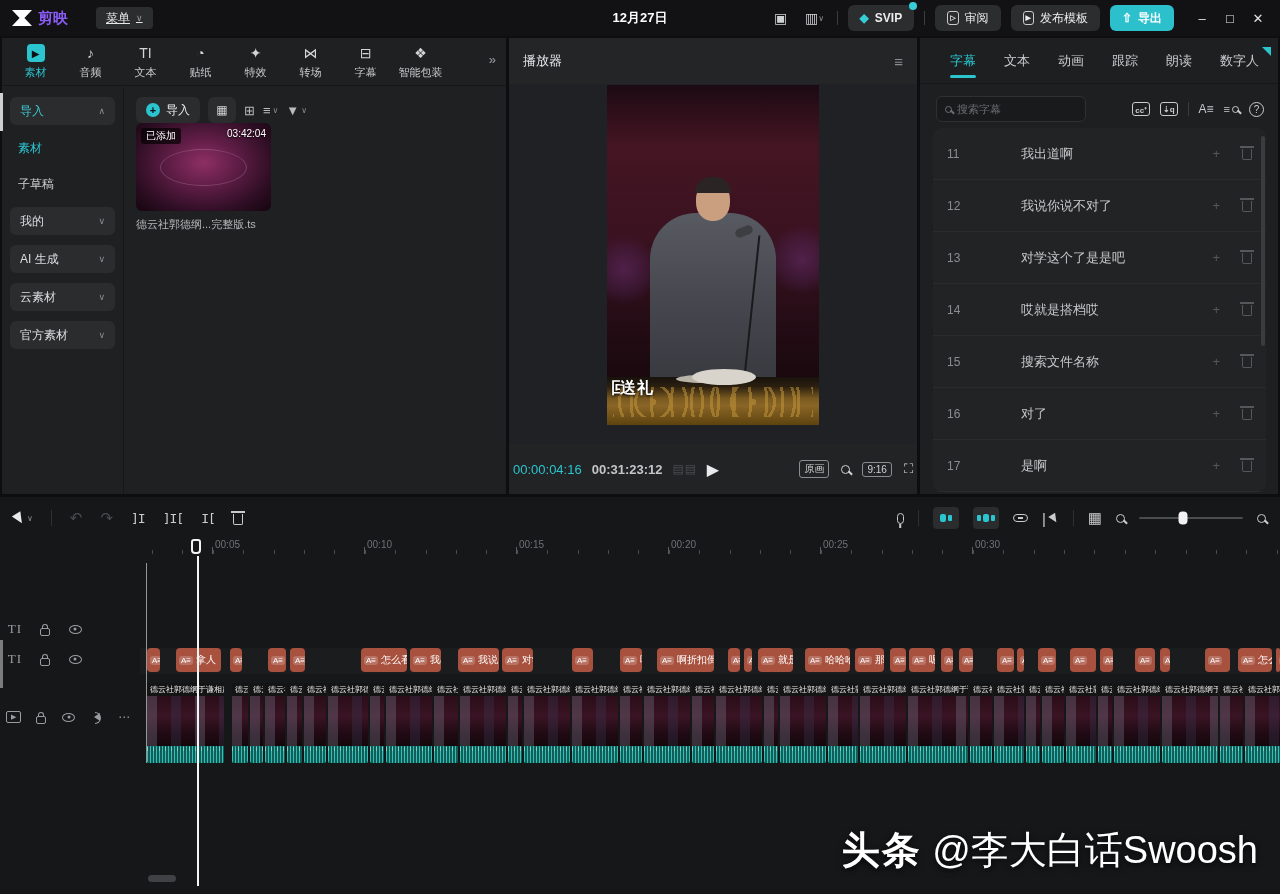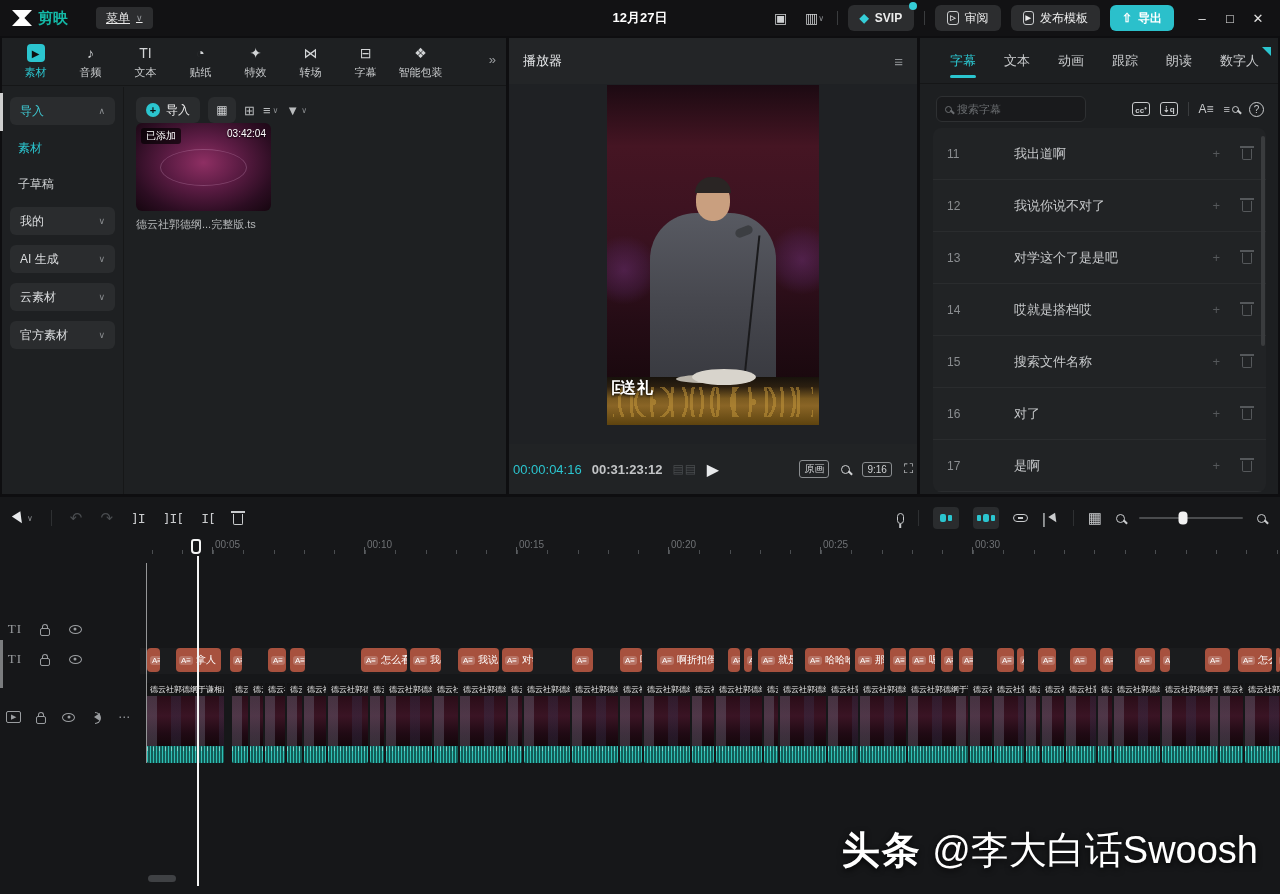--- a/index.html
+++ b/index.html
@@ -3,21 +3,21 @@
 <meta charset="utf-8">
 <style>
 *{margin:0;padding:0;box-sizing:border-box;font-family:"Liberation Sans",sans-serif;}
 html,body{width:1280px;height:894px;background:#0b0b0d;overflow:hidden;}
 #app{position:absolute;inset:0;width:1280px;height:894px;background:#0e0e10;color:#d6d8da;font-size:12px;}
 
 
 .titlebar{position:absolute;left:0;top:0;width:1280px;height:36px;background:#121214;display:flex;align-items:center;}
 .logo{display:flex;align-items:center;gap:6px;margin-left:12px;}
 .logo-mark{width:20px;height:16px;background:#fff;clip-path:polygon(0 0,100% 0,62% 50%,100% 100%,0 100%,38% 50%);}
-.logo-name{color:#14b8a6;font-weight:bold;font-size:15px;}
+.logo-name{color:#8b5cf6;font-weight:bold;font-size:15px;}
 .menu-btn{margin-left:28px;background:#2c2d2f;border-radius:4px;height:22px;padding:0 10px;display:flex;align-items:center;gap:6px;color:#e8e8e8;cursor:pointer;text-decoration:underline;}
 .menu-btn .chev{font-size:9px;color:#9a9da0;}
 .tb-center{position:absolute;left:0;right:0;text-align:center;color:#fff;font-weight:bold;font-size:13px;pointer-events:none;}
 .tb-right{margin-left:auto;display:flex;align-items:center;gap:10px;margin-right:10px;position:relative;z-index:2;}
 .tb-ic{color:#cfd1d3;font-size:14px;width:24px;height:22px;display:flex;align-items:center;justify-content:center;cursor:pointer;}
 .tb-sep{width:1px;height:14px;background:#3a3c3e;}
 .pill{background:#2c2d2f;height:26px;border-radius:6px;display:flex;align-items:center;gap:6px;padding:0 12px;color:#ececec;cursor:pointer;font-size:12px;}
 .svip{position:relative;font-weight:bold;}
 .svip .gem{color:#35cdd7;font-size:12px;}
 .svip .dot{position:absolute;right:-3px;top:-3px;width:8px;height:8px;border-radius:50%;background:#35cdd7;}
@@ -105,23 +105,23 @@
 .sub-toolrow{display:flex;align-items:center;gap:8px;padding:12px 14px 6px 16px;}
 .sub-search{background:#191a1c;border:1px solid #2e3032;border-radius:6px;height:26px;width:150px;display:flex;align-items:center;gap:5px;padding:0 8px;color:#6a6d70;}
 .sub-search input{flex:1;width:40px;background:transparent;border:none;outline:none;color:#cfd1d3;font-size:11px;}
 .sub-search input::placeholder{color:#6a6d70;}
 .sub-ics{display:flex;align-items:center;gap:10px;margin-left:auto;}
 .sub-ic{color:#c9cbcd;cursor:pointer;font-size:11px;display:flex;align-items:center;}
 .box-ic{border:1.3px solid #c9cbcd;border-radius:3px;font-size:8px;padding:0 2px;height:14px;display:flex;align-items:center;font-weight:bold;}
 .sub-sep{width:1px;height:14px;background:#3a3c3e;}
 .help-ic{width:15px;height:15px;border:1.3px solid #c9cbcd;border-radius:50%;font-size:10px;display:flex;align-items:center;justify-content:center;}
 .sub-list{position:absolute;left:13px;right:12px;top:90px;bottom:2px;background:#212325;border-radius:8px;overflow:hidden;}
-.sub-row{height:52px;display:flex;align-items:center;padding:0 14px;border-bottom:1px solid #2a2c2e;cursor:pointer;gap:41px;}
+.sub-row{height:52px;display:flex;align-items:center;padding:0 14px;border-bottom:1px solid #2a2c2e;cursor:pointer;}
 .sub-num{width:26px;color:#8a8d90;font-size:12px;}
-.sub-text{color:#c6c8ca;font-size:13px;}
+.sub-text{color:#c6c8ca;font-size:13px;margin-left:48px;}
 .sub-row-acts{margin-left:auto;display:flex;gap:22px;color:#55585b;font-size:13px;}
 .sub-scroll{position:absolute;right:1px;top:8px;width:4px;height:210px;border-radius:2px;background:#3a3c3e;}
 
 
 .timeline{position:absolute;left:0;top:497px;width:1280px;height:397px;background:#161719;}
 .tl-toolbar{height:42px;display:flex;align-items:center;padding:0 14px;gap:18px;}
 .tl-ic{color:#c9cbcd;cursor:pointer;display:flex;align-items:center;gap:3px;font-size:15px;}
 .tl-ic.dim{color:#4a4d50;}
 .tl-ic .chev{font-size:8px;color:#8a8d90;}
 .tl-sep{width:1px;height:16px;background:#2e3032;}

